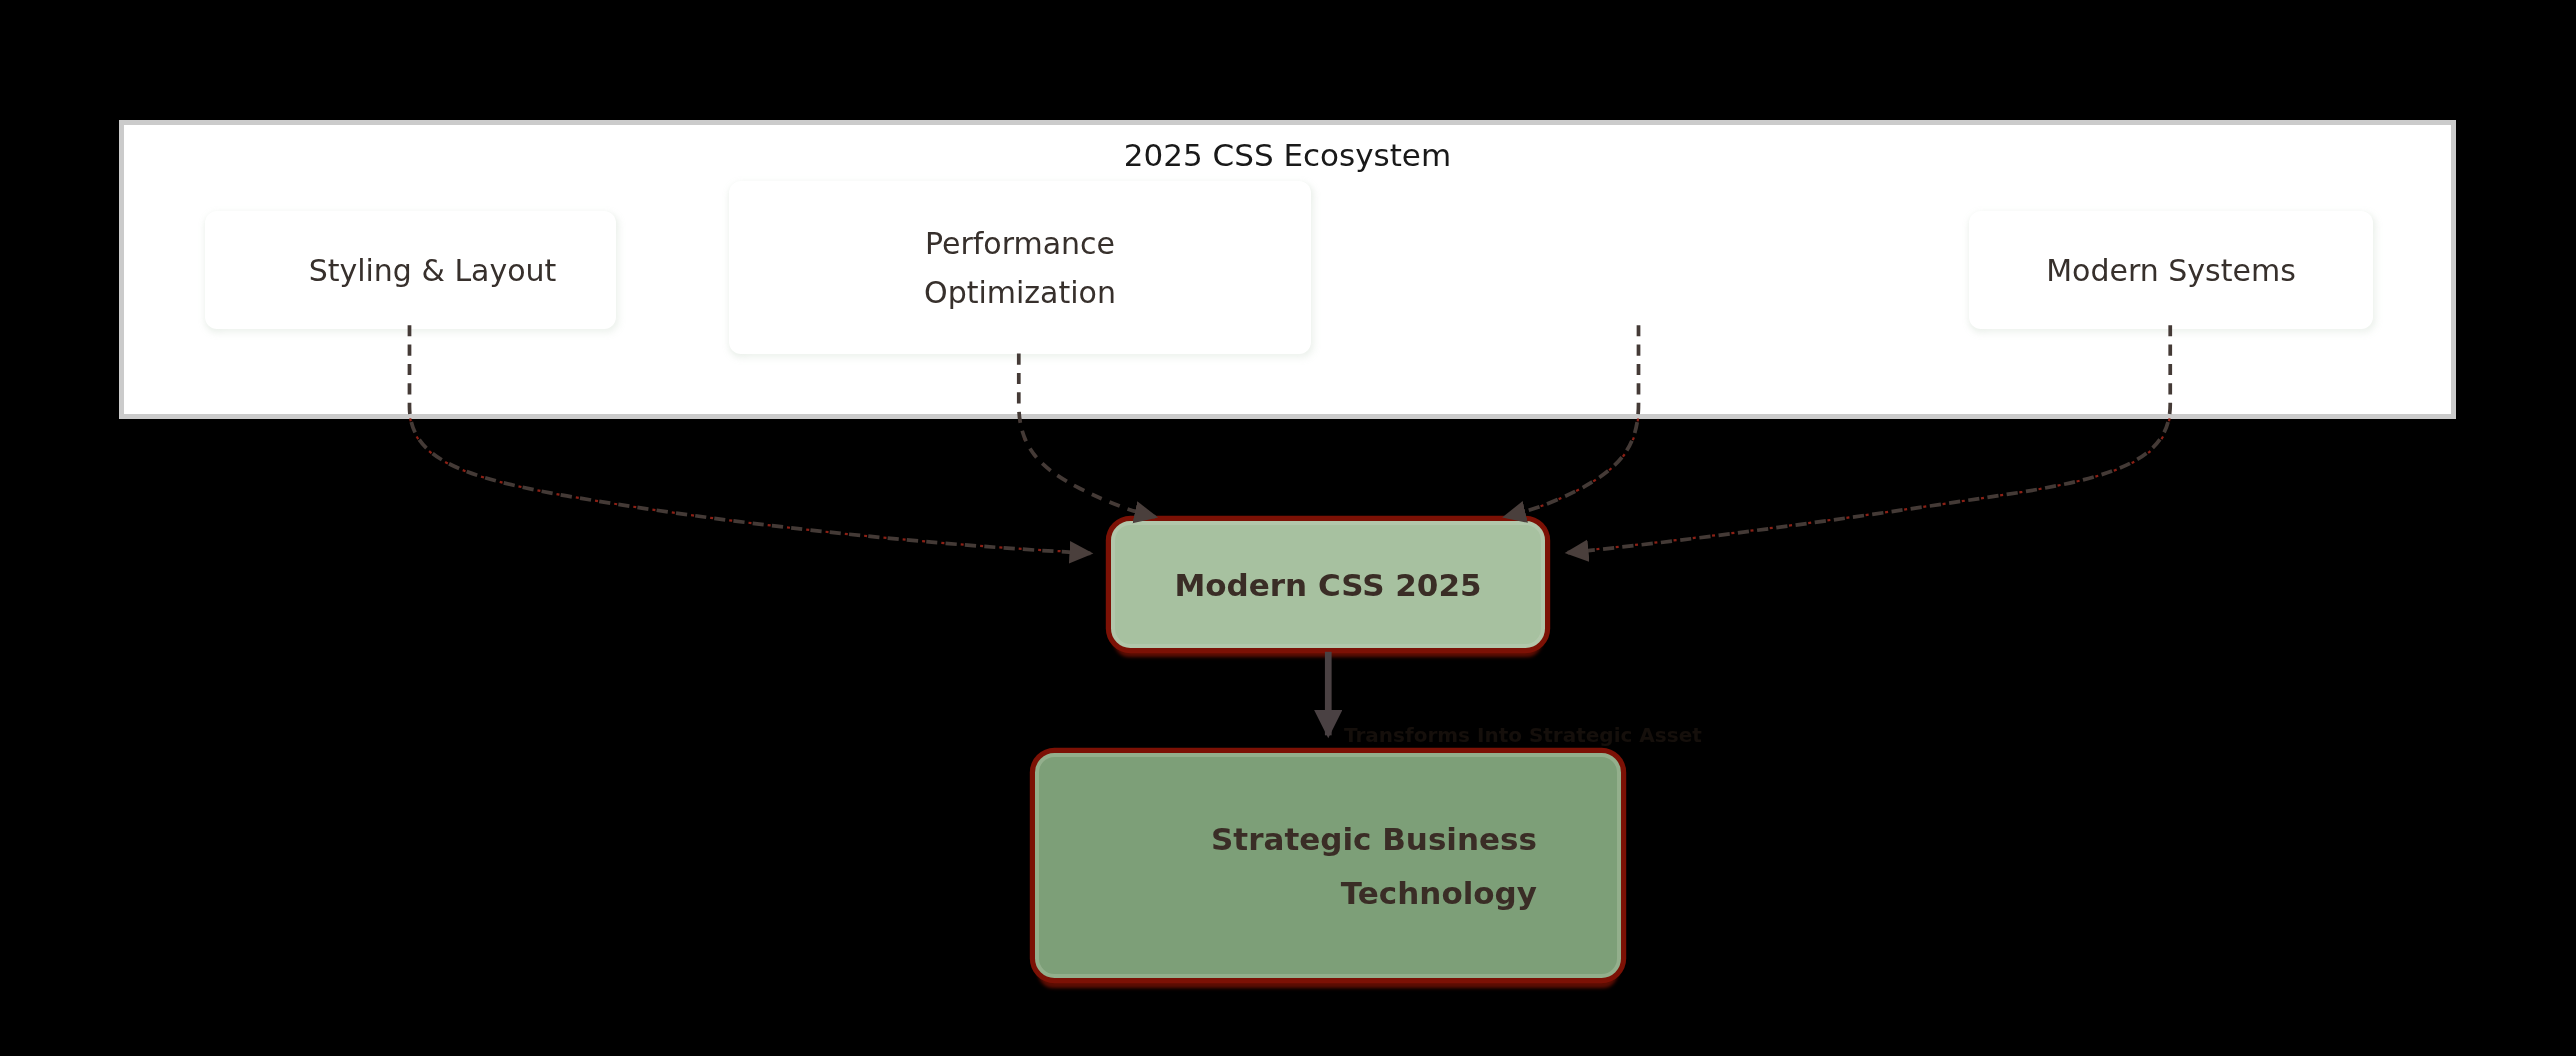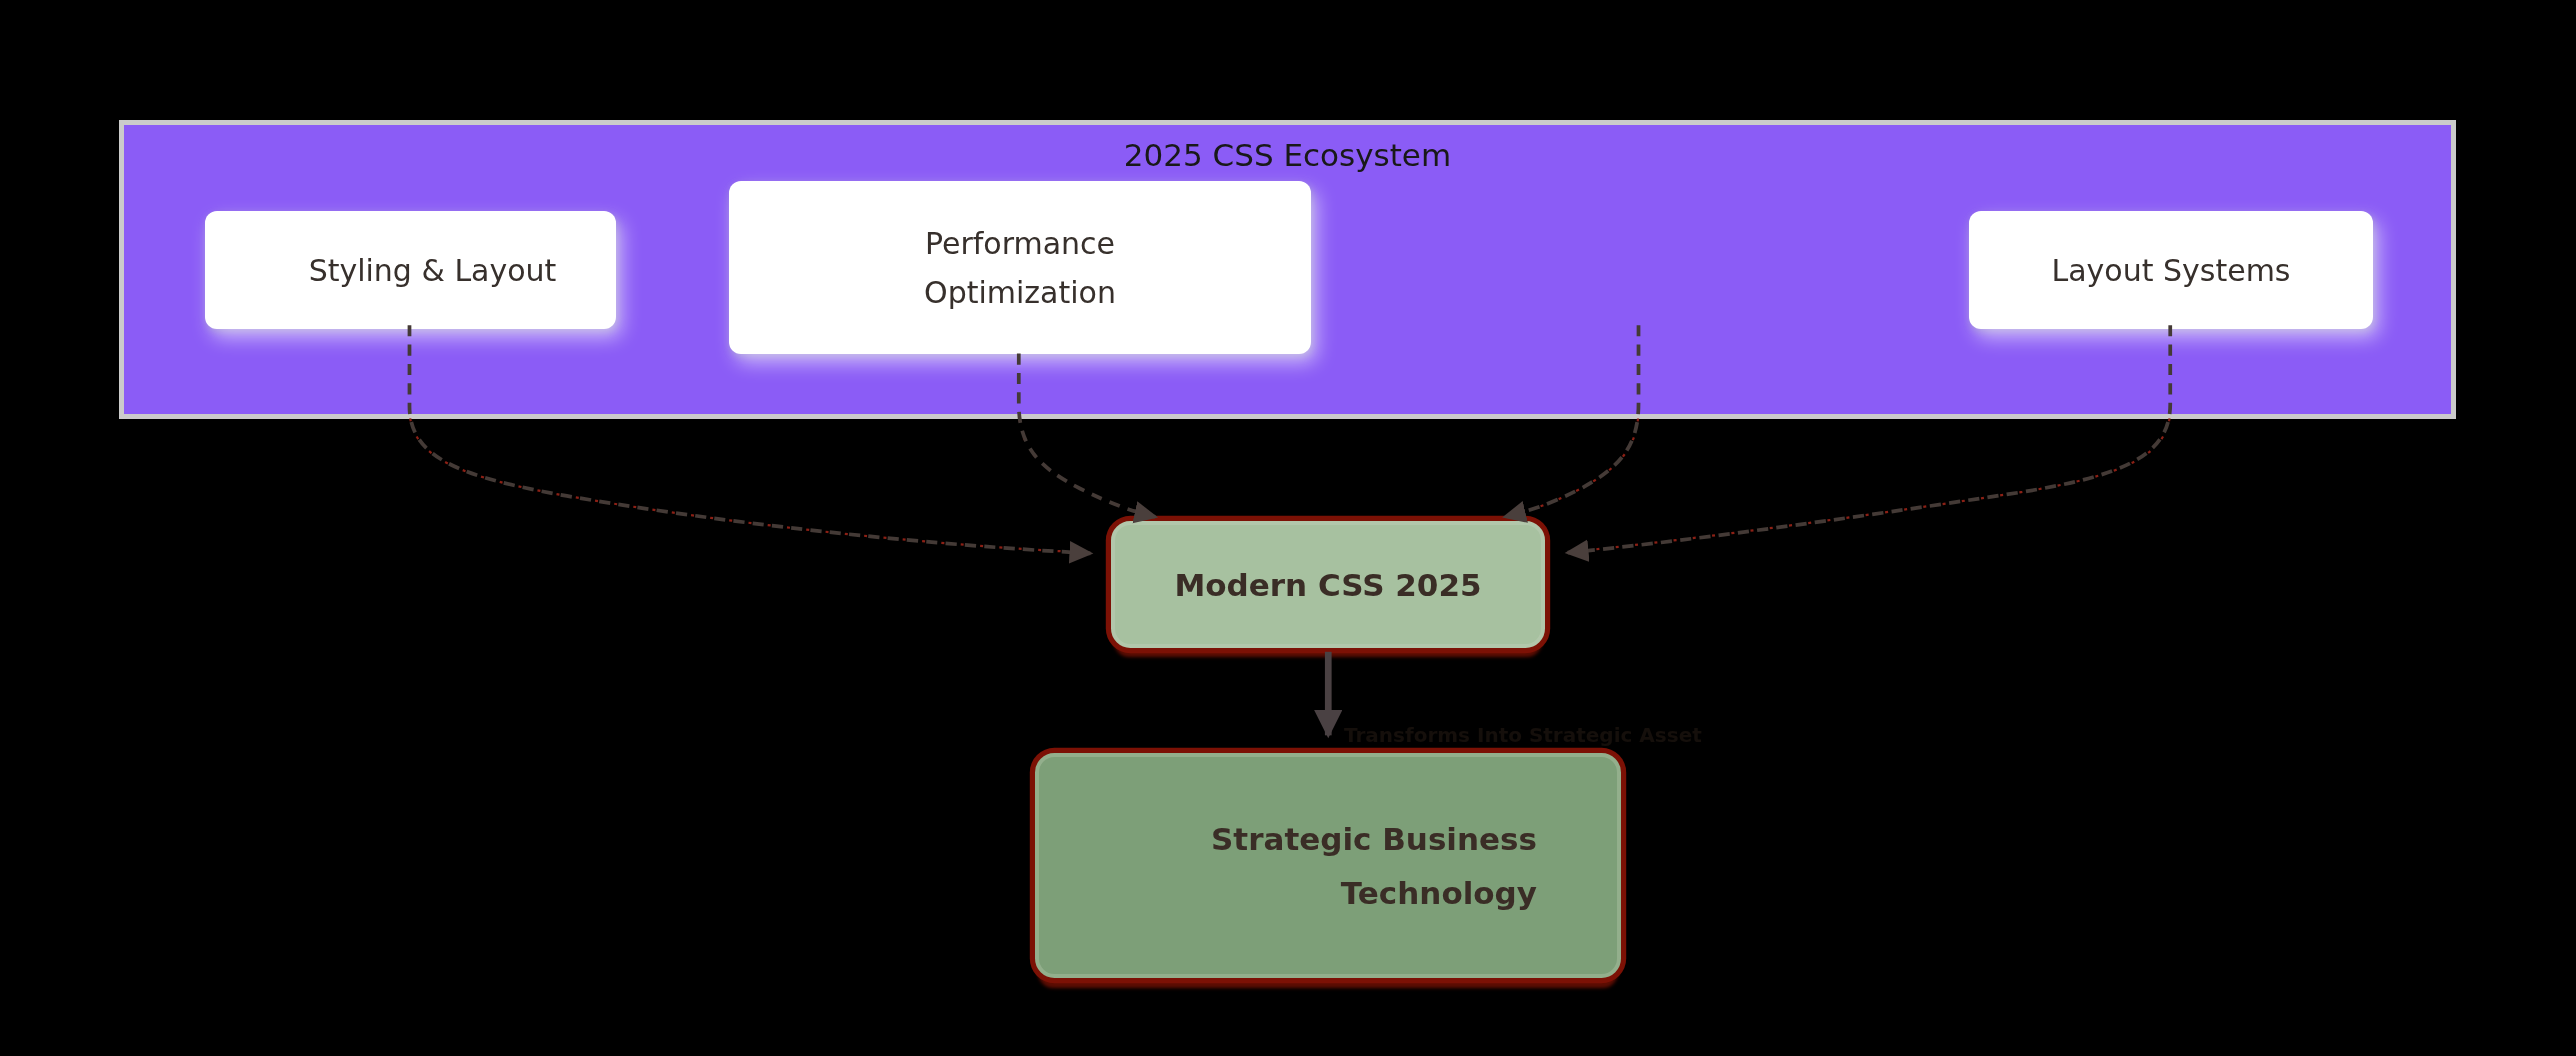--- a/index.html
+++ b/index.html
@@ -16,21 +16,21 @@
     font-family: "DejaVu Sans", "Liberation Sans", sans-serif;
   }
   
   .ecosystem {
     position: absolute;
     left: 119px;
     top: 120px;
     width: 2337px;
     height: 299px;
     box-sizing: border-box;
-    background: #8b5cf6;
+    background: #ffffff;
     border: 5.2px solid #cbcbcb;
   }
   .eco-title {
     position: absolute;
     left: 0;
     right: 0;
     top: 12px;
     text-align: center;
     font-size: 31px;
     font-weight: 400;
@@ -132,21 +132,21 @@
   <div class="ecosystem">
     <div class="eco-title">2025 CSS Ecosystem</div>
 
     <div class="wnode n-styling">
       <span>Styling &amp; Layout</span>
     </div>
     <div class="wnode n-performance">
       <span>Performance Optimization</span>
     </div>
     <div class="wnode n-design">
-      <span>Layout Systems</span>
+      <span>Modern Systems</span>
     </div>
   </div>
 
   <div class="gnode n-modern">
     <span>Modern CSS 2025</span>
   </div>
 
   <div class="edge-label">Transforms Into Strategic Asset</div>
 
   <div class="gnode n-strategic">

